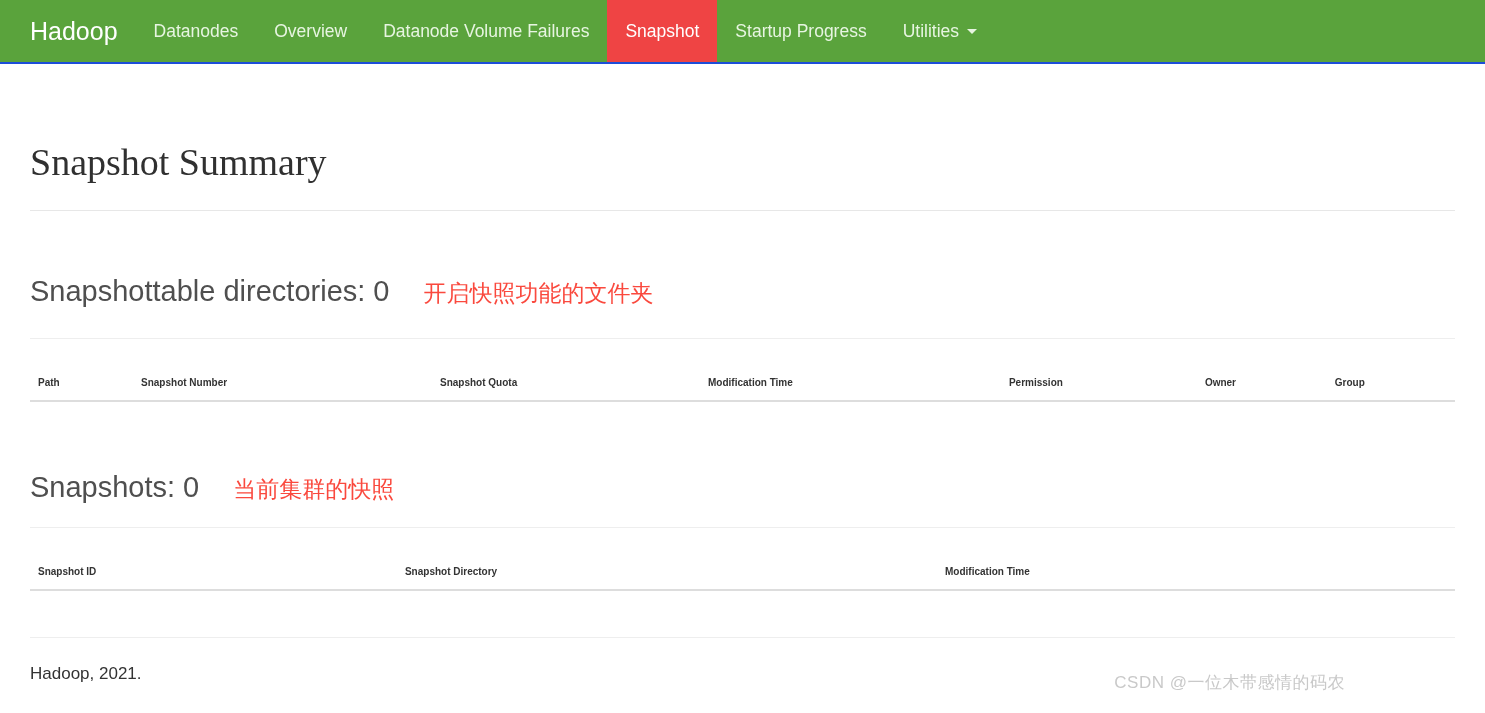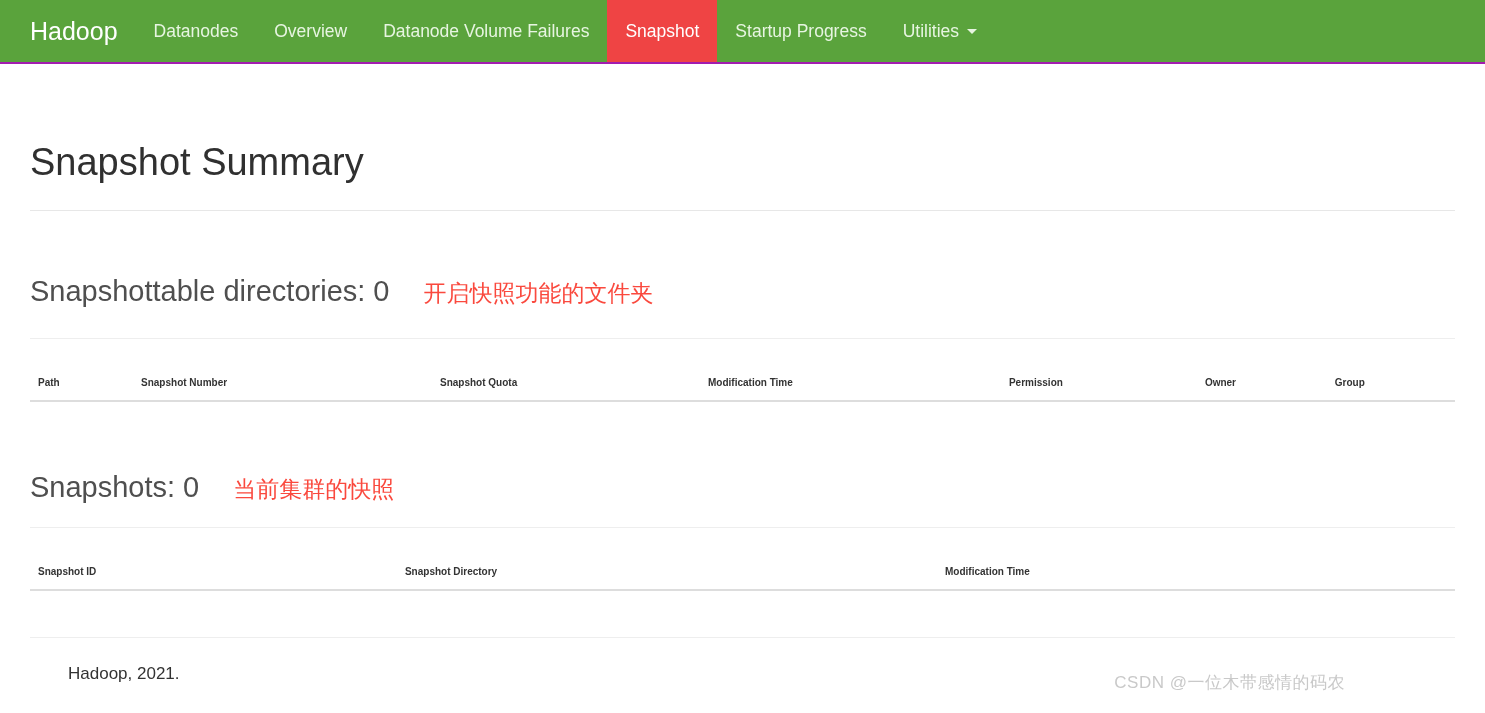--- a/index.html
+++ b/index.html
@@ -8,21 +8,21 @@
     overflow: hidden;
     background: #ffffff;
     font-family: "Liberation Sans", "DejaVu Sans", sans-serif;
     color: #333;
   }
 
   
   .navbar {
     height: 64px;
     background: #5aa33c;
-    border-bottom: 2px solid #a21caf;
+    border-bottom: 2px solid #1d4ed8;
     display: flex;
     align-items: stretch;
     padding-left: 30px;
   }
   .brand {
     color: #ffffff;
     font-size: 25px;
     display: flex;
     align-items: center;
     margin-right: 18px;
@@ -56,20 +56,21 @@
   .container { padding: 0 30px; }
 
   h1.page-title {
     margin-top: 75px;
     font-size: 38px;
     font-weight: 400;
     line-height: 46px;
     color: #303030;
     padding-bottom: 25px;
     border-bottom: 1px solid #e7e7e7;
+    font-family: Liberation Serif, serif;
   }
 
   .section-heading {
     font-size: 29px;
     font-weight: 400;
     line-height: 36px;
     color: #4f4f4f;
   }
   .section-heading-1 { margin-top: 62px; }
   .section-heading-2 { margin-top: 67px; }
@@ -102,21 +103,20 @@
   }
 
   
   hr.footer-rule { border: 0; border-top: 1px solid #eeeeee; margin: 46px 30px 0 30px; }
   .footer-row {
     display: flex;
     justify-content: space-between;
     align-items: flex-start;
     padding: 0 30px;
     margin-top: 26px;
-    margin-left: 38px;
   }
   .footer-text { font-size: 17px; color: #333; }
   .watermark {
     font-size: 17px;
     color: #c9c9c9;
     margin-top: 7px;
     margin-right: 110px;
     letter-spacing: 0.5px;
   }
 </style>

